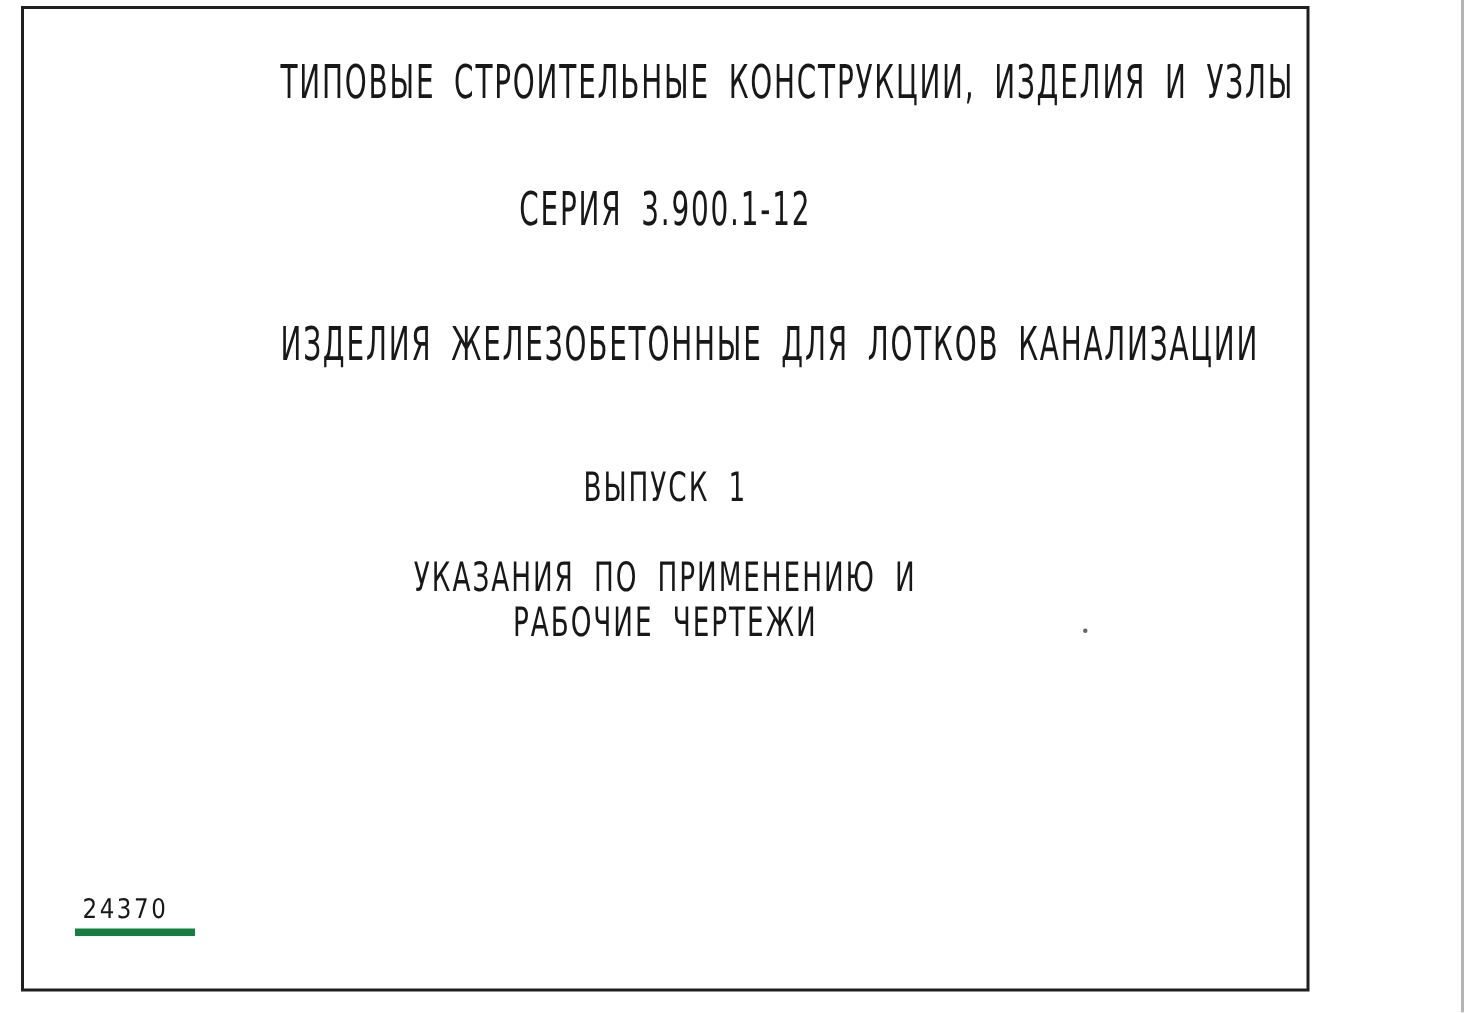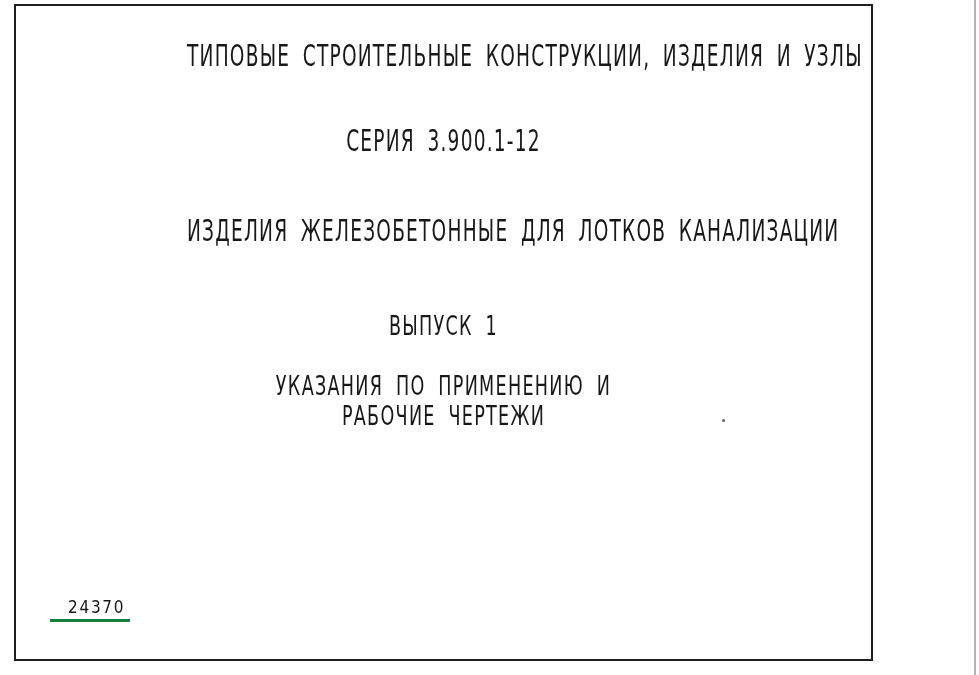--- a/index.html
+++ b/index.html
@@ -62,22 +62,22 @@
   .series-line  { top: 119px; }
   .doc-subtitle { top: 209px; }
   .issue-line   { top: 306px; }
   .desc-line-1  { top: 366px; }
   .desc-line-2  { top: 396px; }
   .catalog {
     position: absolute;
     left: 34px;
     top: 592px;
     width: 80px;
-    text-align: right;
-    border-bottom: 3px solid #15803d;
+    text-align: left;
+    border-bottom: 5px solid #15803d;
     padding-bottom: 3px;
     color: #181818;
     line-height: 1;
   }
   .catalog-num {
     display: inline-block;
     font-size: 18px;
     letter-spacing: 2px;
     transform: scaleX(0.85);
     transform-origin: 50% 50%;

